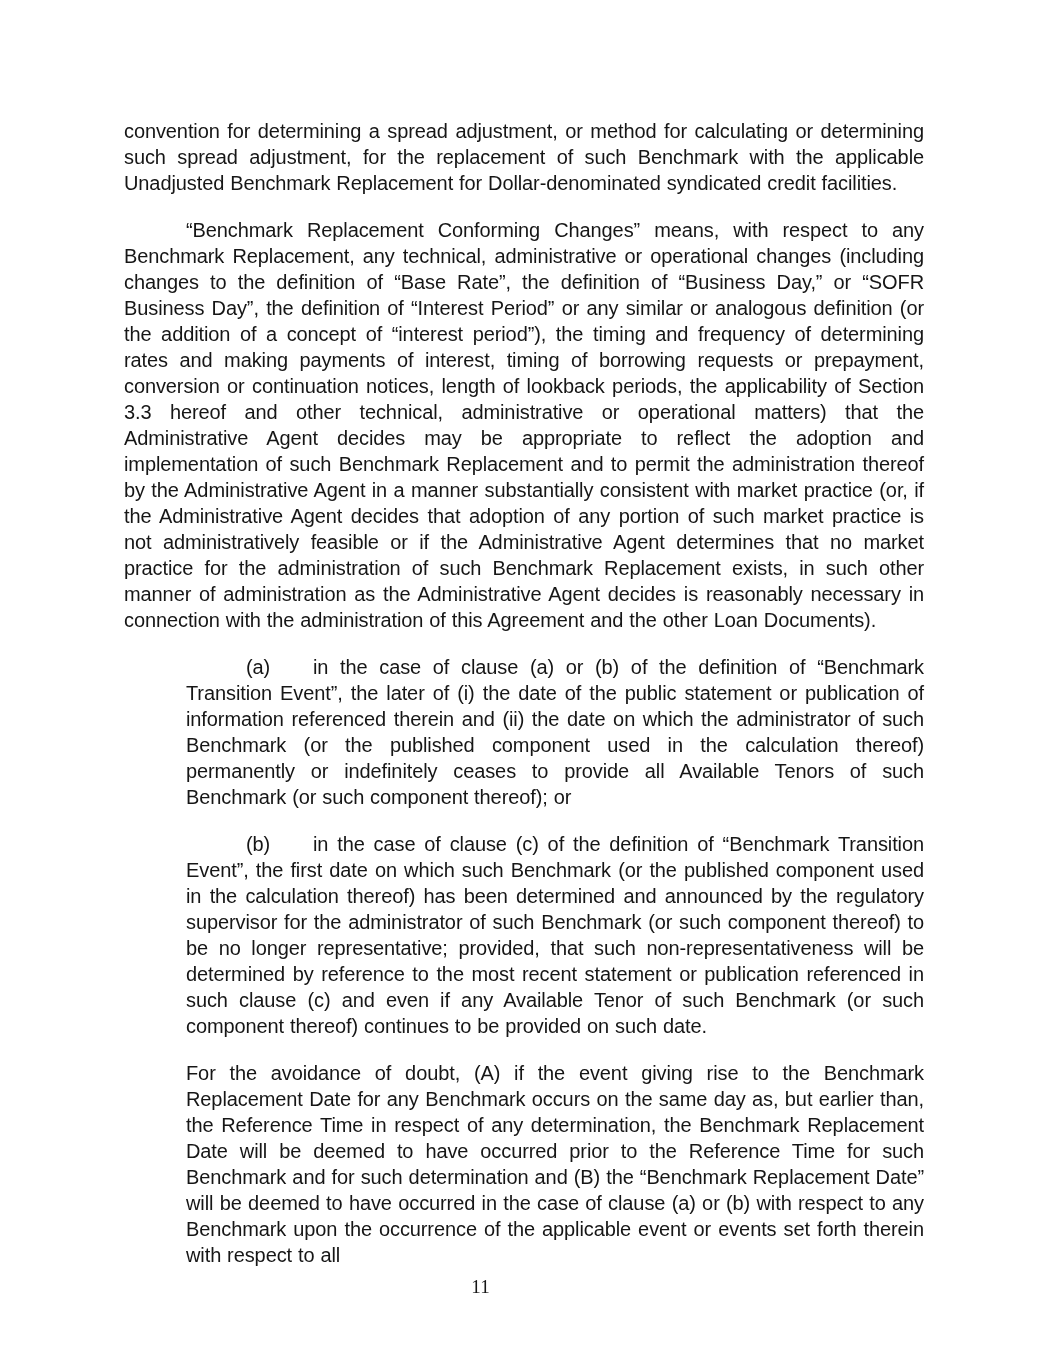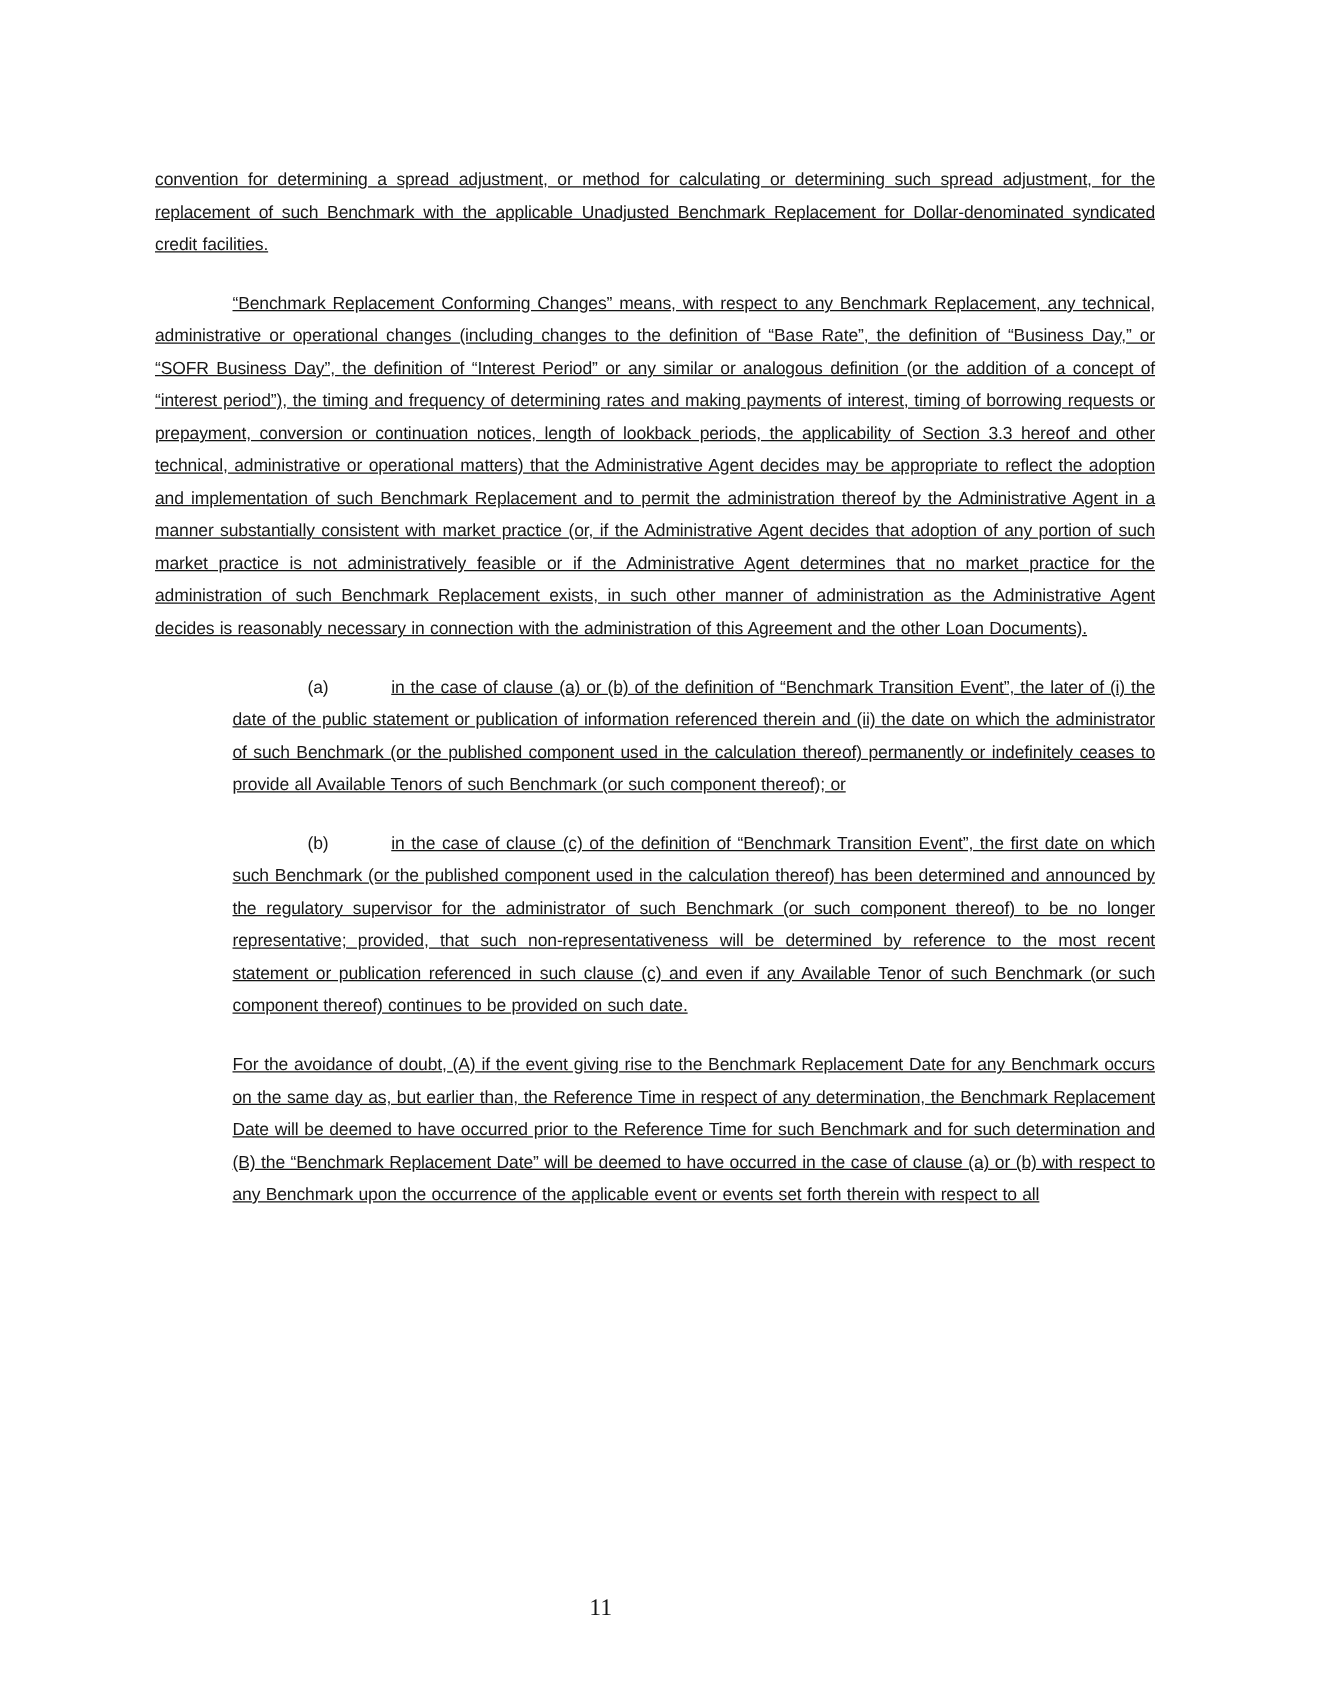--- a/index.html
+++ b/index.html
@@ -15,27 +15,26 @@
     color: #161616;
     overflow: hidden;
   }
   .page-content {
     position: absolute;
     top: 118px;
     left: 124px;
     width: 800px;
   }
   .para {
-    font-size: 14px;
+    font-size: 20px;
     line-height: 26px;
     text-align: justify;
-    margin: 12px 0 21px 0;
+    margin: 0 0 21px 0;
     letter-spacing: -0.1px;
     word-spacing: 0.5px;
-    text-decoration: underline;
   }
   .para.indent-first {
     text-indent: 62px;
   }
   .para.block-indent {
     margin-left: 62px;
   }
   .clause-label {
     display: inline-block;
     width: 127px;

